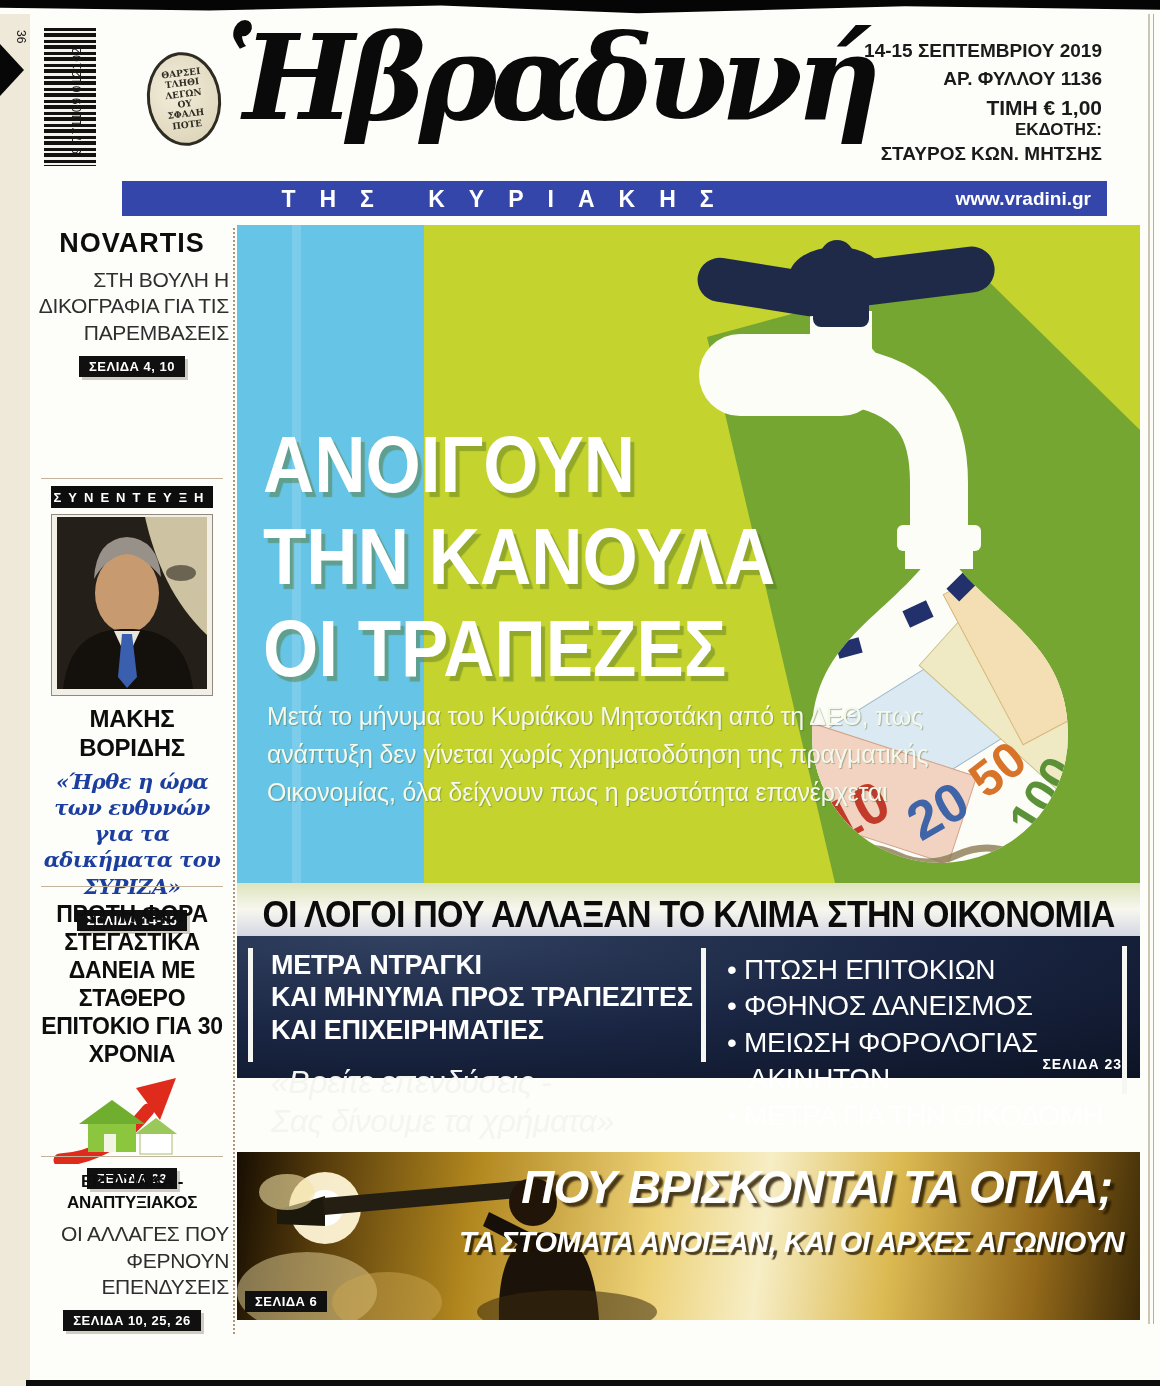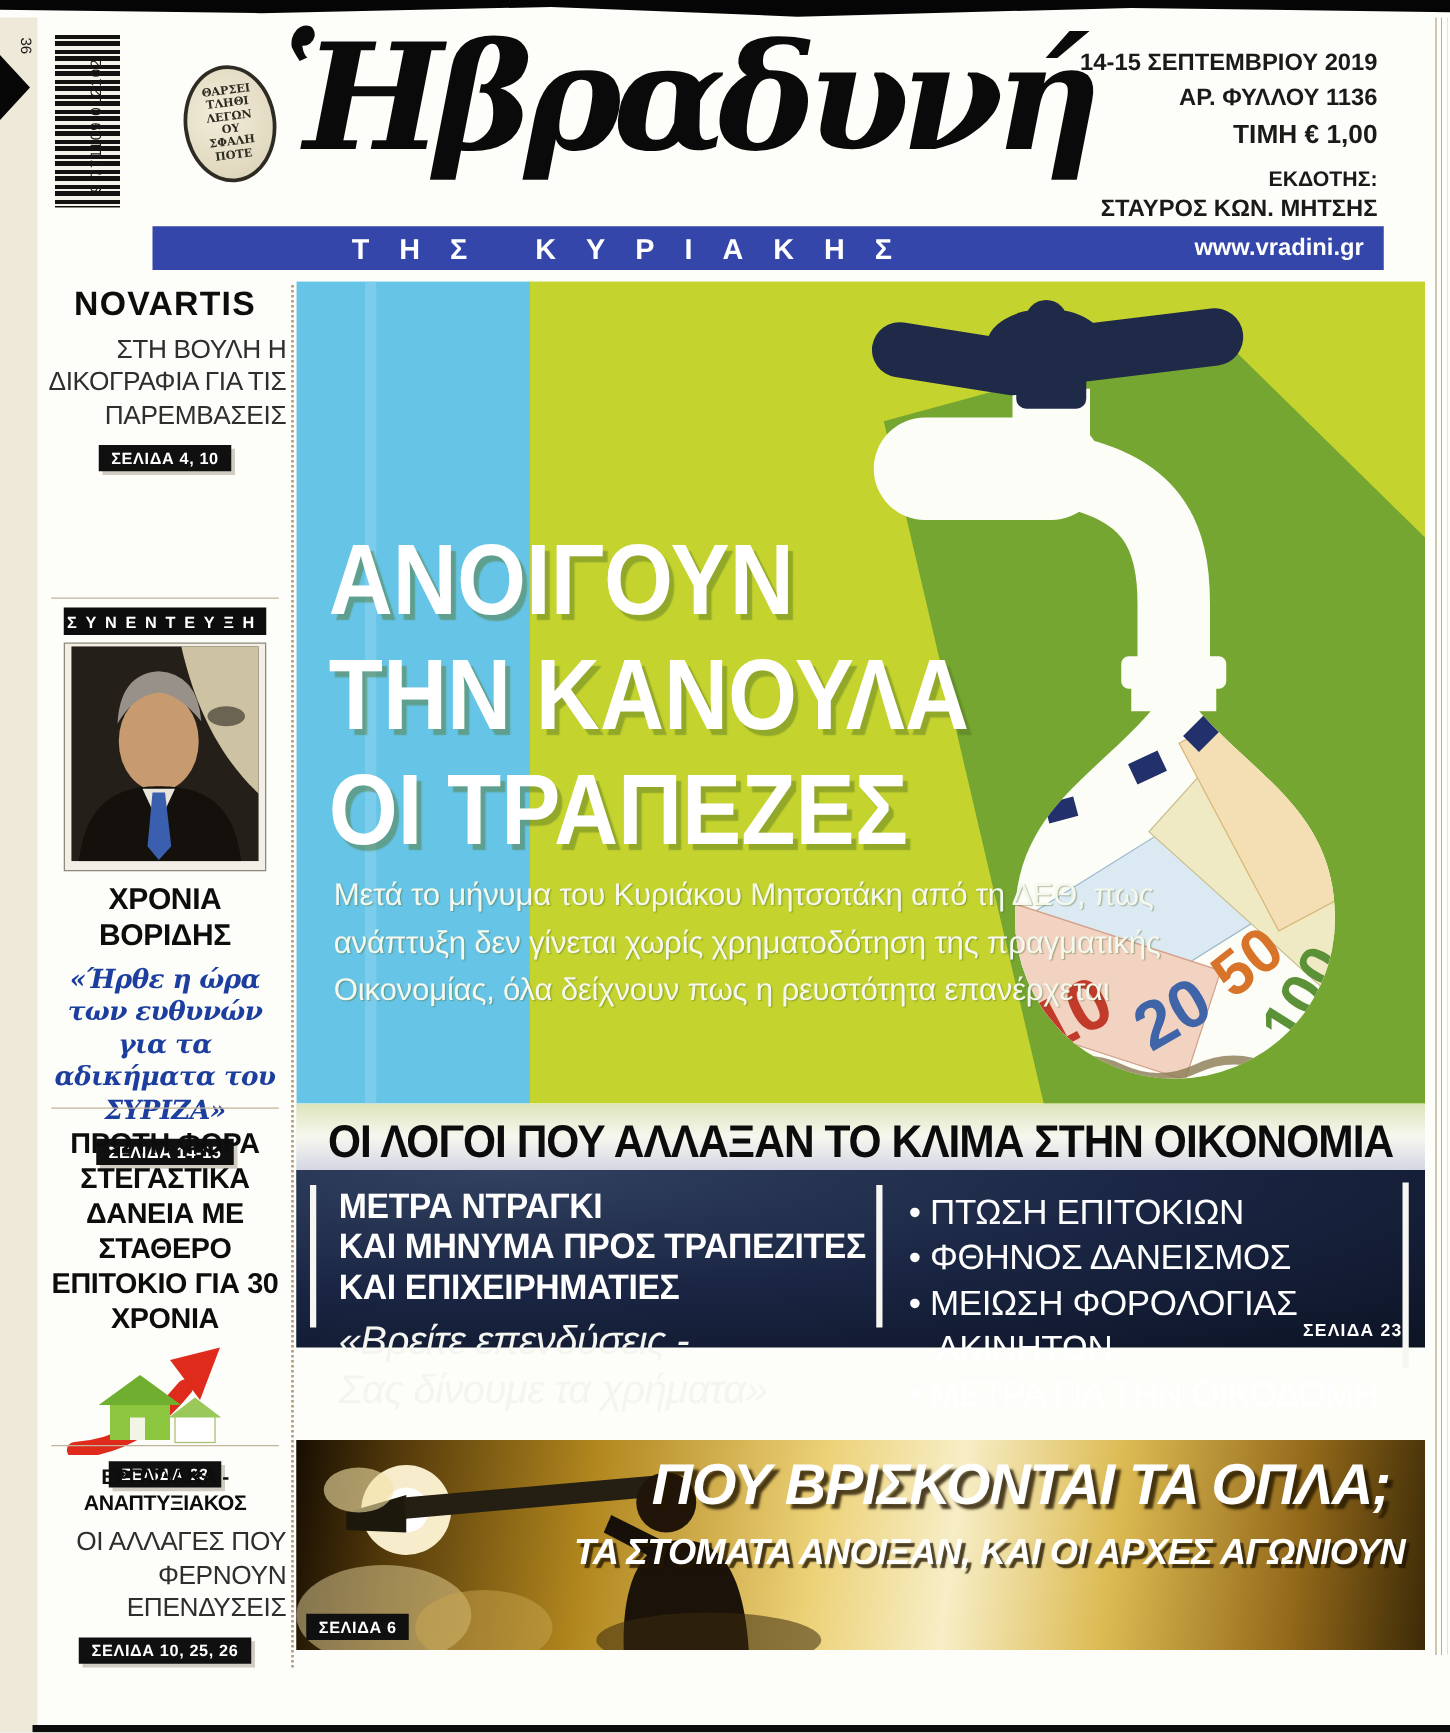--- a/index.html
+++ b/index.html
@@ -24,21 +24,21 @@
         border:3px solid #2e2b22;background:radial-gradient(circle at 40% 40%,#f3edda,#d9d0b4);
         display:flex;align-items:center;justify-content:center;text-align:center;
         font-family:"DejaVu Serif",serif;font-weight:700;font-size:9px;line-height:1.15;color:#2e2b22;
         transform:rotate(-7deg);padding:8px;box-sizing:border-box;}
   .masthead{position:absolute;left:195px;top:2px;width:710px;text-align:center;
             font-family:"DejaVu Serif",serif;font-style:italic;font-weight:bold;
             font-size:118px;line-height:1.28;letter-spacing:-7px;color:#0a0a0a;}
   .pubinfo{position:absolute;right:58px;top:40px;text-align:right;color:#1a1a1a;}
   .pub-date{font-size:19px;font-weight:700;margin-bottom:6px;}
   .pub-issue{font-size:19px;font-weight:700;margin-bottom:6px;}
-  .pub-price{font-size:21px;font-weight:700;margin-bottom:14px;}
+  .pub-price{font-size:21px;font-weight:700;}
   .pub-label{font-size:17px;font-weight:700;margin-bottom:3px;}
   .pub-name{font-size:19px;font-weight:700;}
   .edition-bar{position:absolute;left:122px;top:181px;width:985px;height:35px;background:#3546ab;}
   .edition-title{position:absolute;left:40px;right:250px;top:5px;text-align:center;color:#fff;
                  font-size:23px;font-weight:700;letter-spacing:24px;}
   .website{position:absolute;right:16px;top:7px;color:#fff;font-size:19px;font-weight:700;}
   
   .sidebar{position:absolute;left:35px;top:228px;width:194px;height:1150px;text-align:center;}
   .side-rule{position:absolute;left:233px;top:228px;height:1106px;border-left:2px dotted #96744f;opacity:.75;}
   .side-sec{position:absolute;left:0;width:194px;}
@@ -68,21 +68,21 @@
              display:flex;align-items:center;justify-content:center;}
   .eco-title{font-size:34px;font-weight:700;letter-spacing:-0.8px;color:#0c0c0c;transform:scaleY(1.08);}
   .eco-panel{position:absolute;left:237px;top:936px;width:903px;height:142px;
              background:radial-gradient(130% 150% at 18% 0%,#31415f 0%,#1a2644 45%,#0a101f 100%);}
   .wbar{position:absolute;width:5px;background:#f6f6f2;}
   .wbar-l{left:11px;top:12px;bottom:16px;}
   .wbar-m{left:464px;top:12px;bottom:16px;}
   .wbar-r{right:13px;top:10px;height:148px;}
   .eco-left{position:absolute;left:34px;top:12px;color:#fff;}
   .eco-left-title{font-size:27px;font-weight:700;line-height:1.2;letter-spacing:-0.3px;transform:scaleY(1.05);transform-origin:top left;}
-  .eco-quote{margin-top:8px;font-size:32px;line-height:1.22;font-style:italic;font-weight:400;letter-spacing:-0.5px;color:#f4f4f0;}
+  .eco-quote{margin-top:18px;font-size:32px;line-height:1.22;font-style:italic;font-weight:400;letter-spacing:-0.5px;color:#f4f4f0;}
   .eco-right{position:absolute;left:490px;top:16px;width:390px;color:#fff;}
   .eco-right ul{list-style:none;margin:0;padding:0;}
   .eco-right li{font-size:28px;line-height:1.3;font-weight:400;letter-spacing:-0.3px;
                 padding-left:22px;text-indent:-22px;}
   .eco-right li::before{content:"• ";}
   .eco-page{position:absolute;right:18px;bottom:6px;color:#fff;font-size:14px;font-weight:700;letter-spacing:1px;}
   
   .banner{position:absolute;left:237px;top:1152px;width:903px;height:168px;overflow:hidden;
           background:linear-gradient(97deg,#170e02 0%,#543a0b 9%,#b1861e 26%,#ecd177 46%,#f7eec6 58%,#dcba52 72%,#93691a 88%,#3c2a07 100%);}
   .banner svg{position:absolute;left:0;top:0;}
@@ -143,21 +143,21 @@
           <rect x="0" y="0" width="150" height="172" fill="#241f18"></rect>
           <path d="M88,0 H150 V118 C116,86 98,44 88,0 Z" fill="#cdc2a2"></path>
           <ellipse cx="124" cy="56" rx="15" ry="8" fill="#6c6452"></ellipse>
           <ellipse cx="70" cy="76" rx="32" ry="40" fill="#c79a6f"></ellipse>
           <path d="M37,62 Q39,22 70,20 Q101,22 104,60 Q86,38 70,37 Q50,39 37,62 Z" fill="#97918a"></path>
           <path d="M6,172 C12,122 40,112 70,112 C102,112 130,122 136,172 Z" fill="#14110d"></path>
           <polygon points="57,114 83,114 70,142" fill="#e9e5da"></polygon>
           <polygon points="65,117 75,117 80,160 70,171 61,160" fill="#3a5fae"></polygon>
         </svg>
       </div>
-      <div class="s-title" style="font-size:24px;margin-top:8px;">ΧΡΟΝΙΑ ΒΟΡΙΔΗΣ</div>
+      <div class="s-title" style="font-size:24px;margin-top:8px;">ΜΑΚΗΣ ΒΟΡΙΔΗΣ</div>
       <div class="quote" style="margin-top:6px;">«Ήρθε η ώρα των ευθυνών για τα αδικήματα του ΣΥΡΙΖΑ»</div>
       <div style="margin-top:10px;"><span class="badge">ΣΕΛΙΔΑ 14-15</span></div>
     </div>
 
     <div class="divider" style="top:658px;"></div>
 
     <div class="side-sec" style="top:672px;">
       <div class="s-title" style="font-size:23px;">ΠΡΩΤΗ ΦΟΡΑ ΣΤΕΓΑΣΤΙΚΑ ΔΑΝΕΙΑ ΜΕ ΣΤΑΘΕΡΟ ΕΠΙΤΟΚΙΟ ΓΙΑ 30 ΧΡΟΝΙΑ</div>
       <svg width="160" height="92" viewBox="0 0 160 92" style="margin-top:4px;">
         <path d="M8,88 C42,86 72,68 96,38" stroke="#df2b1c" stroke-width="13" fill="none" stroke-linecap="round"></path>

